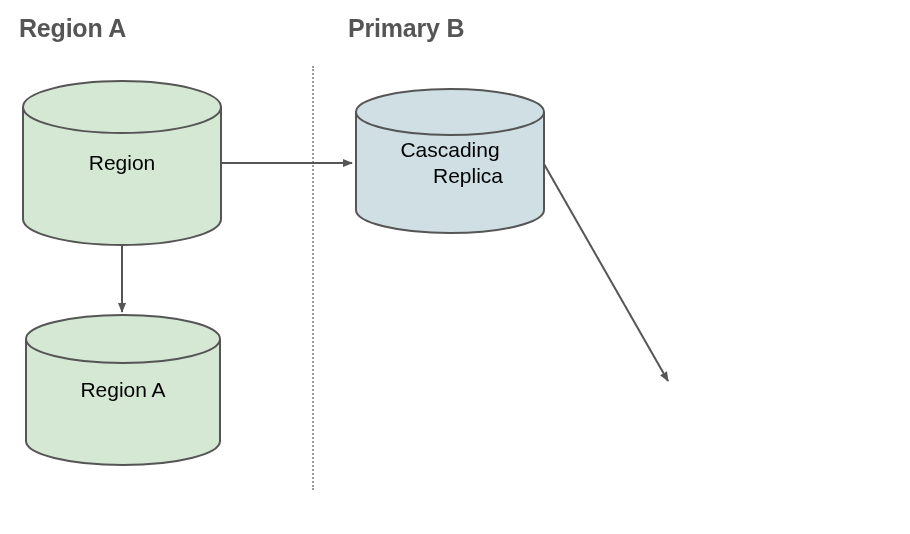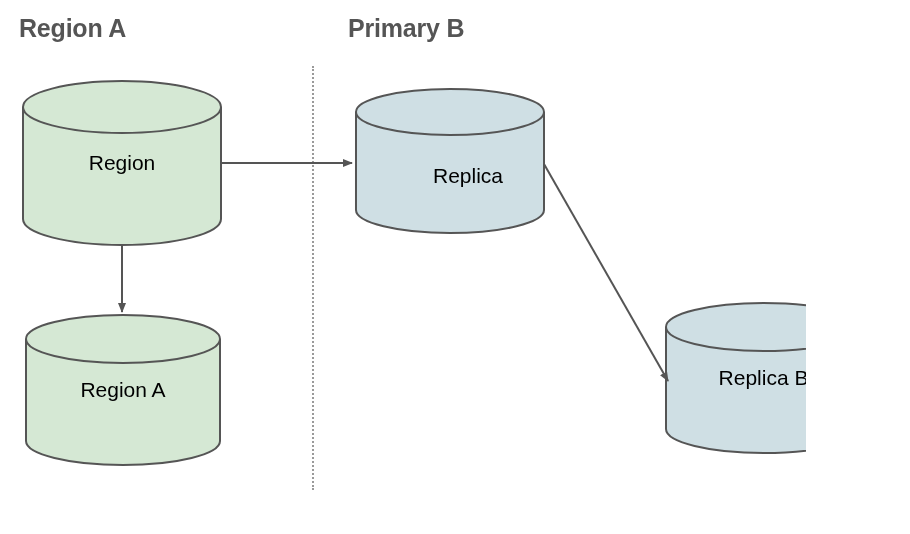--- a/index.html
+++ b/index.html
@@ -92,30 +92,24 @@
       <path d="M1,25 A97,24 0 0,0 195,25" fill="none" stroke="#555555" stroke-width="2"></path>
     </svg>
     <div class="cyl-label" style="top:63px;">Region A</div>
   </div>
 
   <div class="cylinder" id="node-cascading-replica" style="left:355px; top:88px; width:190px; height:146px;">
     <svg class="cyl-svg" width="190" height="146" viewBox="0 0 190 146">
       <path d="M1,24 A94,23 0 0,1 189,24 L189,122 A94,23 0 0,1 1,122 Z" fill="#cfdfe4" stroke="#555555" stroke-width="2"></path>
       <path d="M1,24 A94,23 0 0,0 189,24" fill="none" stroke="#555555" stroke-width="2"></path>
     </svg>
+    <div class="cyl-label" style="top:49px;">Cascading</div>
     <div class="cyl-label" style="top:75px;margin-left:36px;">Replica</div>
   </div>
 
-  <div class="cylinder" id="node-replica-b" style="left:665px; top:302px; width:197px; height:152px;">
-    <svg class="cyl-svg" width="197" height="152" viewBox="0 0 197 152">
-      <path d="M1,25 A97.5,24 0 0,1 196,25 L196,127 A97.5,24 0 0,1 1,127 Z" fill="#cfdfe4" stroke="#555555" stroke-width="2"></path>
-      <path d="M1,25 A97.5,24 0 0,0 196,25" fill="none" stroke="#555555" stroke-width="2"></path>
-    </svg>
-    <div class="cyl-label" style="top:63px;">Replica B</div>
-  </div>
 
   <svg class="edge-layer">
     <defs>
       <marker id="arrowhead" markerWidth="10" markerHeight="8" refX="9" refY="4" orient="auto" markerUnits="userSpaceOnUse">
         <path d="M0,0 L10,4 L0,8 Z" fill="#555555"></path>
       </marker>
     </defs>
 
     <line x1="222" y1="163" x2="352" y2="163" stroke="#555555" stroke-width="2" marker-end="url(#arrowhead)"></line>
 

